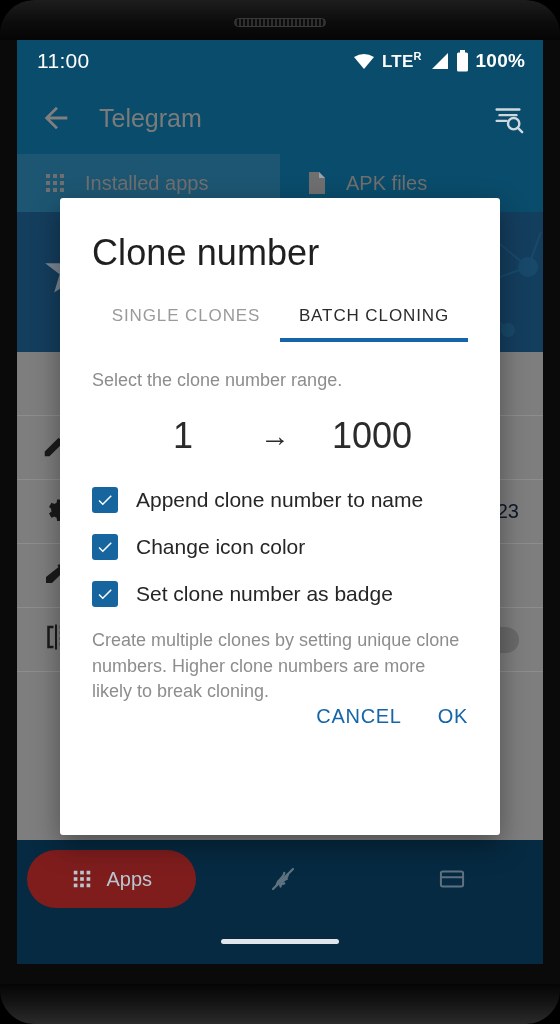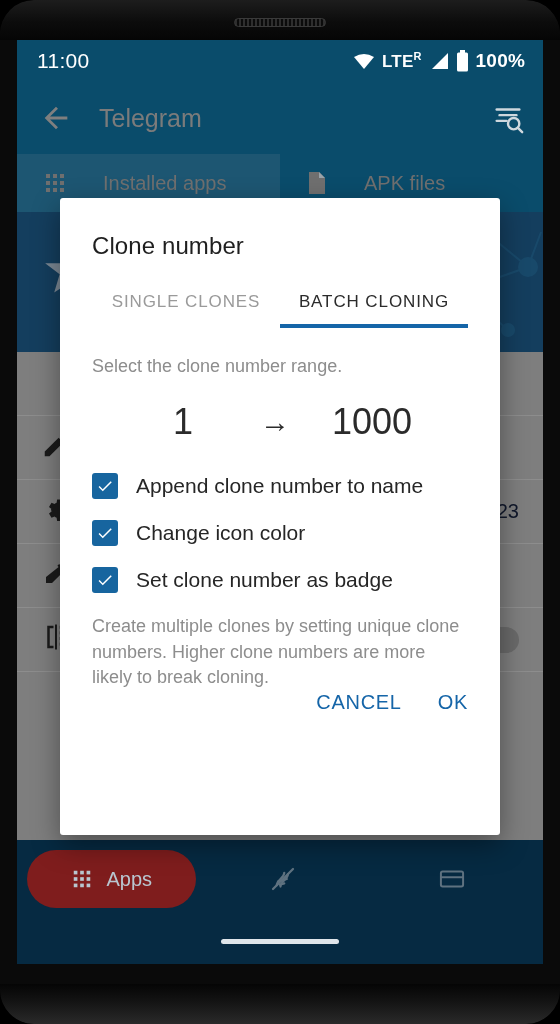--- a/index.html
+++ b/index.html
@@ -73,21 +73,21 @@
   }
   .appbar .back { width: 34px; height: 34px; }
   .appbar-title {
     font-size: 25px; margin-left: 26px; color: #7b7b7b; font-weight: 400;
   }
   .appbar .sort { margin-left: auto; width: 34px; height: 34px; }
 
   
   .tabstrip { display: flex; height: 58px; background: #0a4c6b; }
   .tab {
-    flex: 1; display: flex; align-items: center; gap: 36px;
+    flex: 1; display: flex; align-items: center; gap: 18px;
     padding-left: 26px; color: #6f6f6f; font-size: 20px; text-align: center;
   }
   .tab.selected { background: #1d5672; }
   .tab svg { display: block; flex: none; }
 
   
   .content { position: relative; height: 740px; background: #7e7e7e; }
   .banner {
     position: relative; height: 140px;
     background: #143e5e;
@@ -158,21 +158,21 @@
   .dialog {
     position: absolute;
     left: 43px; top: 158px;
     width: 440px; height: 637px;
     background: #fff;
     border-radius: 3px;
     box-shadow: 0 10px 28px rgba(0,0,0,.38);
     padding: 0 32px;
   }
   .dlg-title {
-    font-size: 24px; color: #1f1f1f; font-weight: 400;
+    font-size: 36px; color: #1f1f1f; font-weight: 400;
     padding-top: 34px; letter-spacing: .1px;
   }
   .dlg-tabs {
     display: flex; margin-top: 32px; position: relative;
   }
   .dlg-tab {
     flex: 1; text-align: center;
     font-size: 17px; letter-spacing: .9px;
     padding-bottom: 16px;
     color: #9a9a9a;

